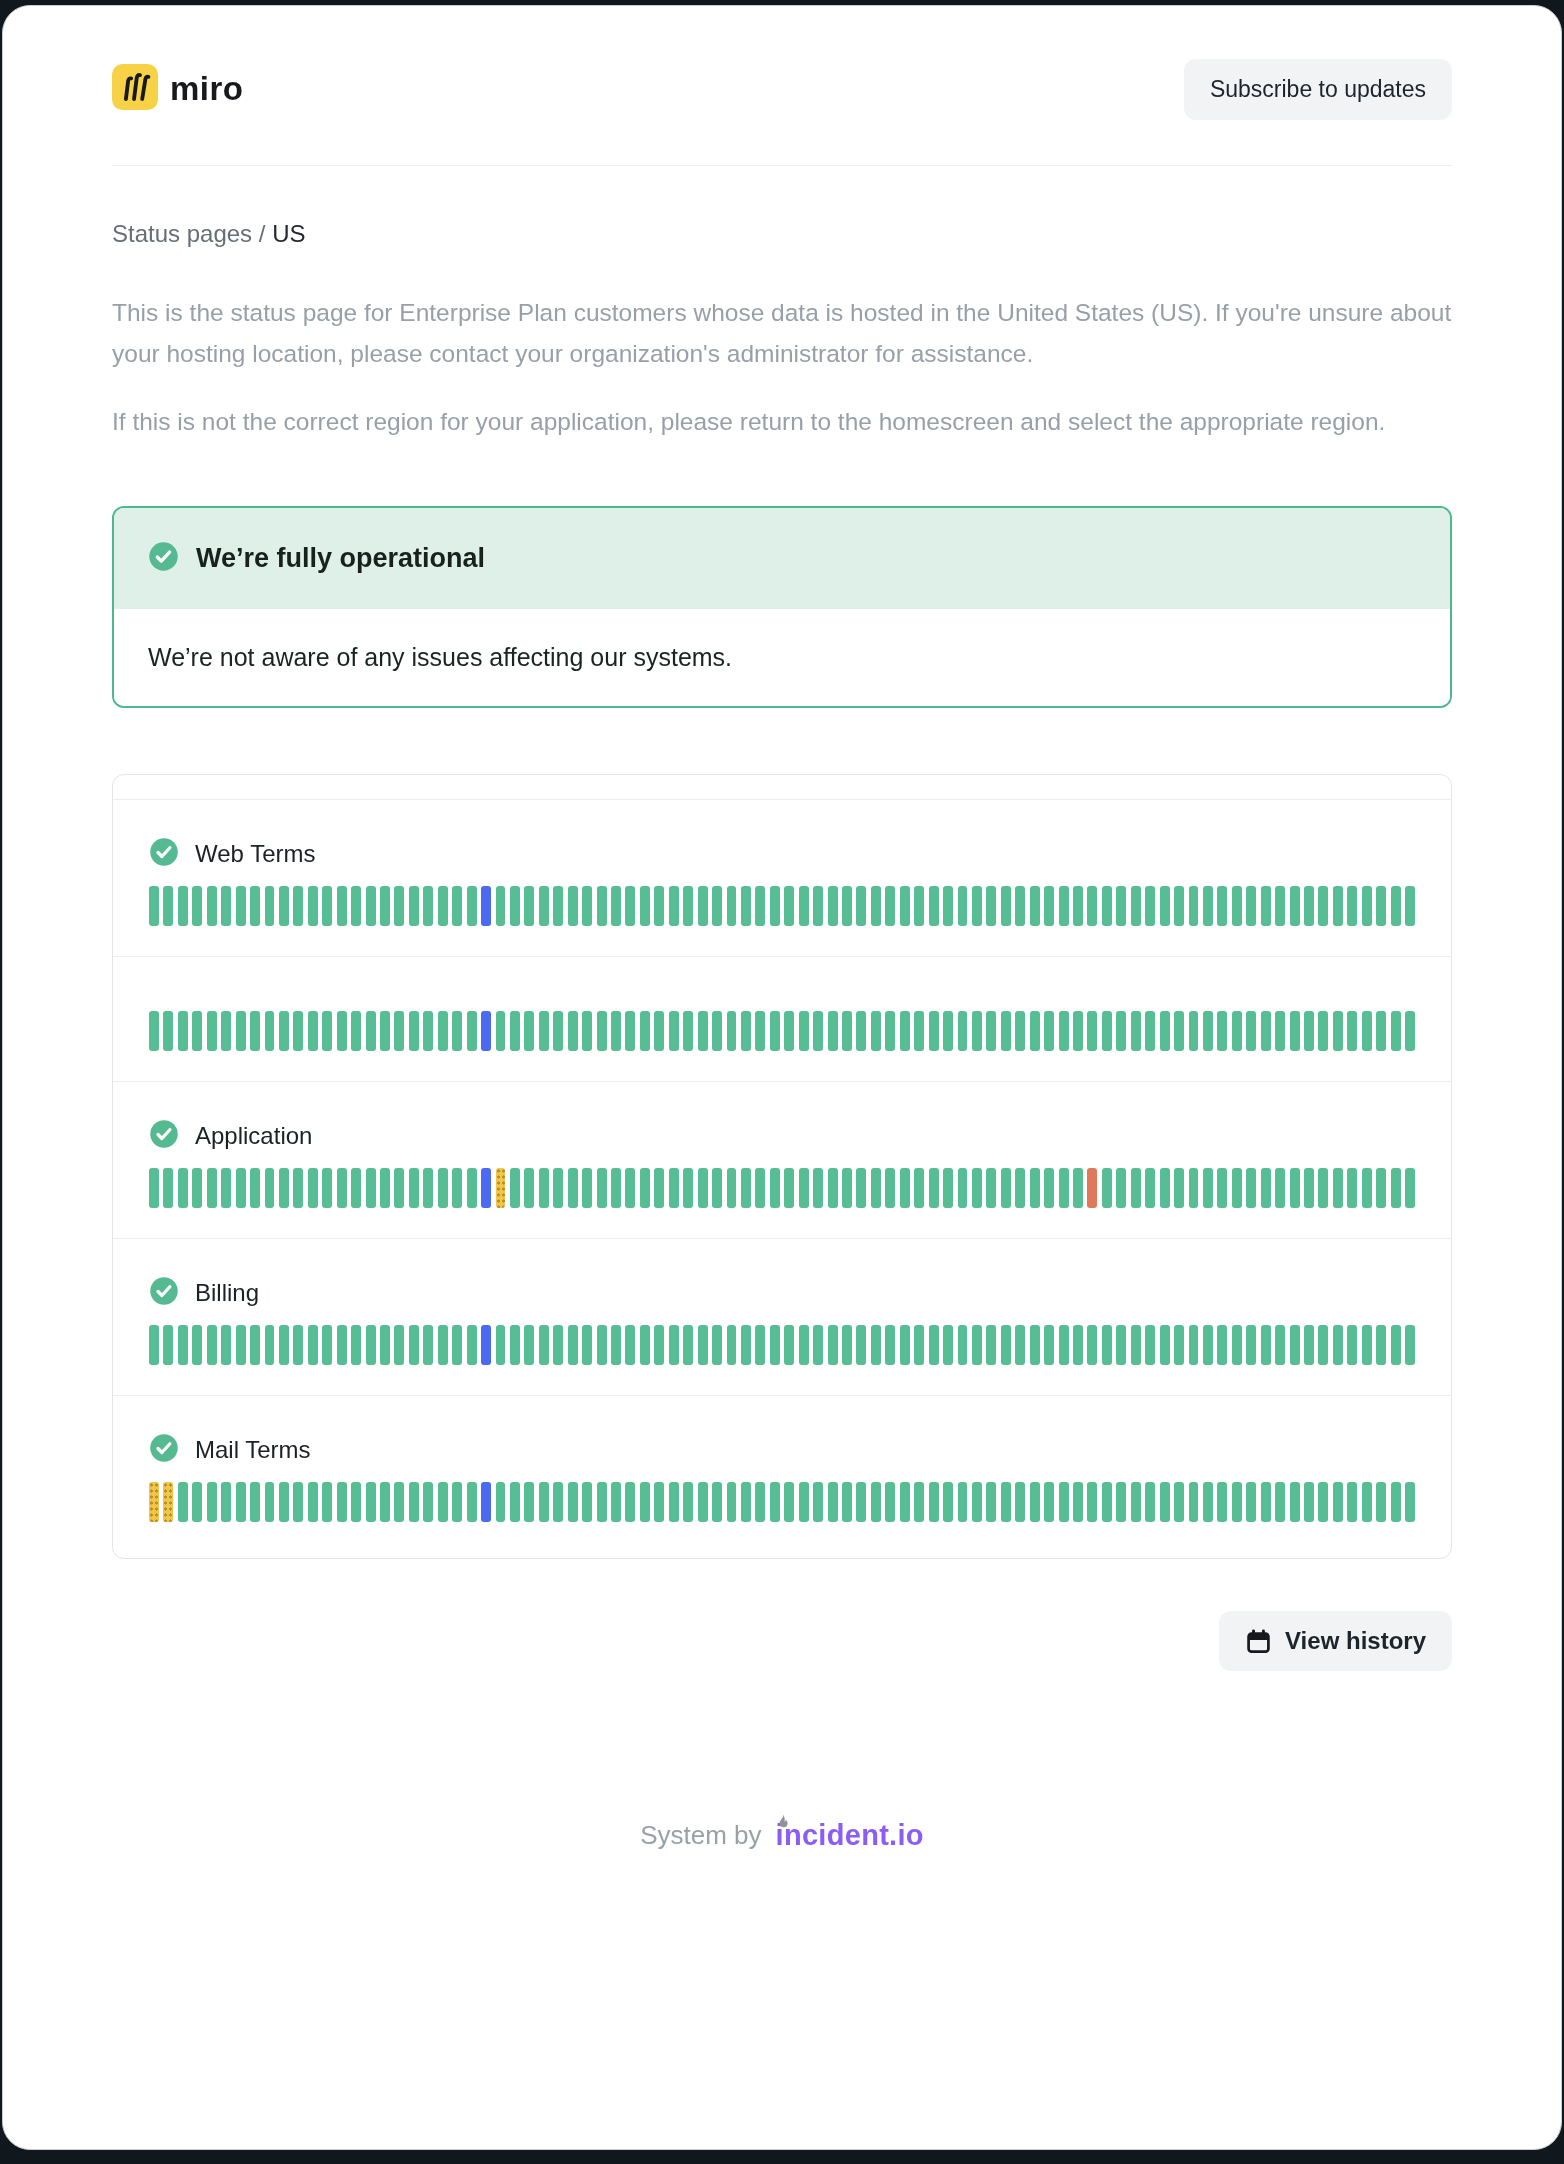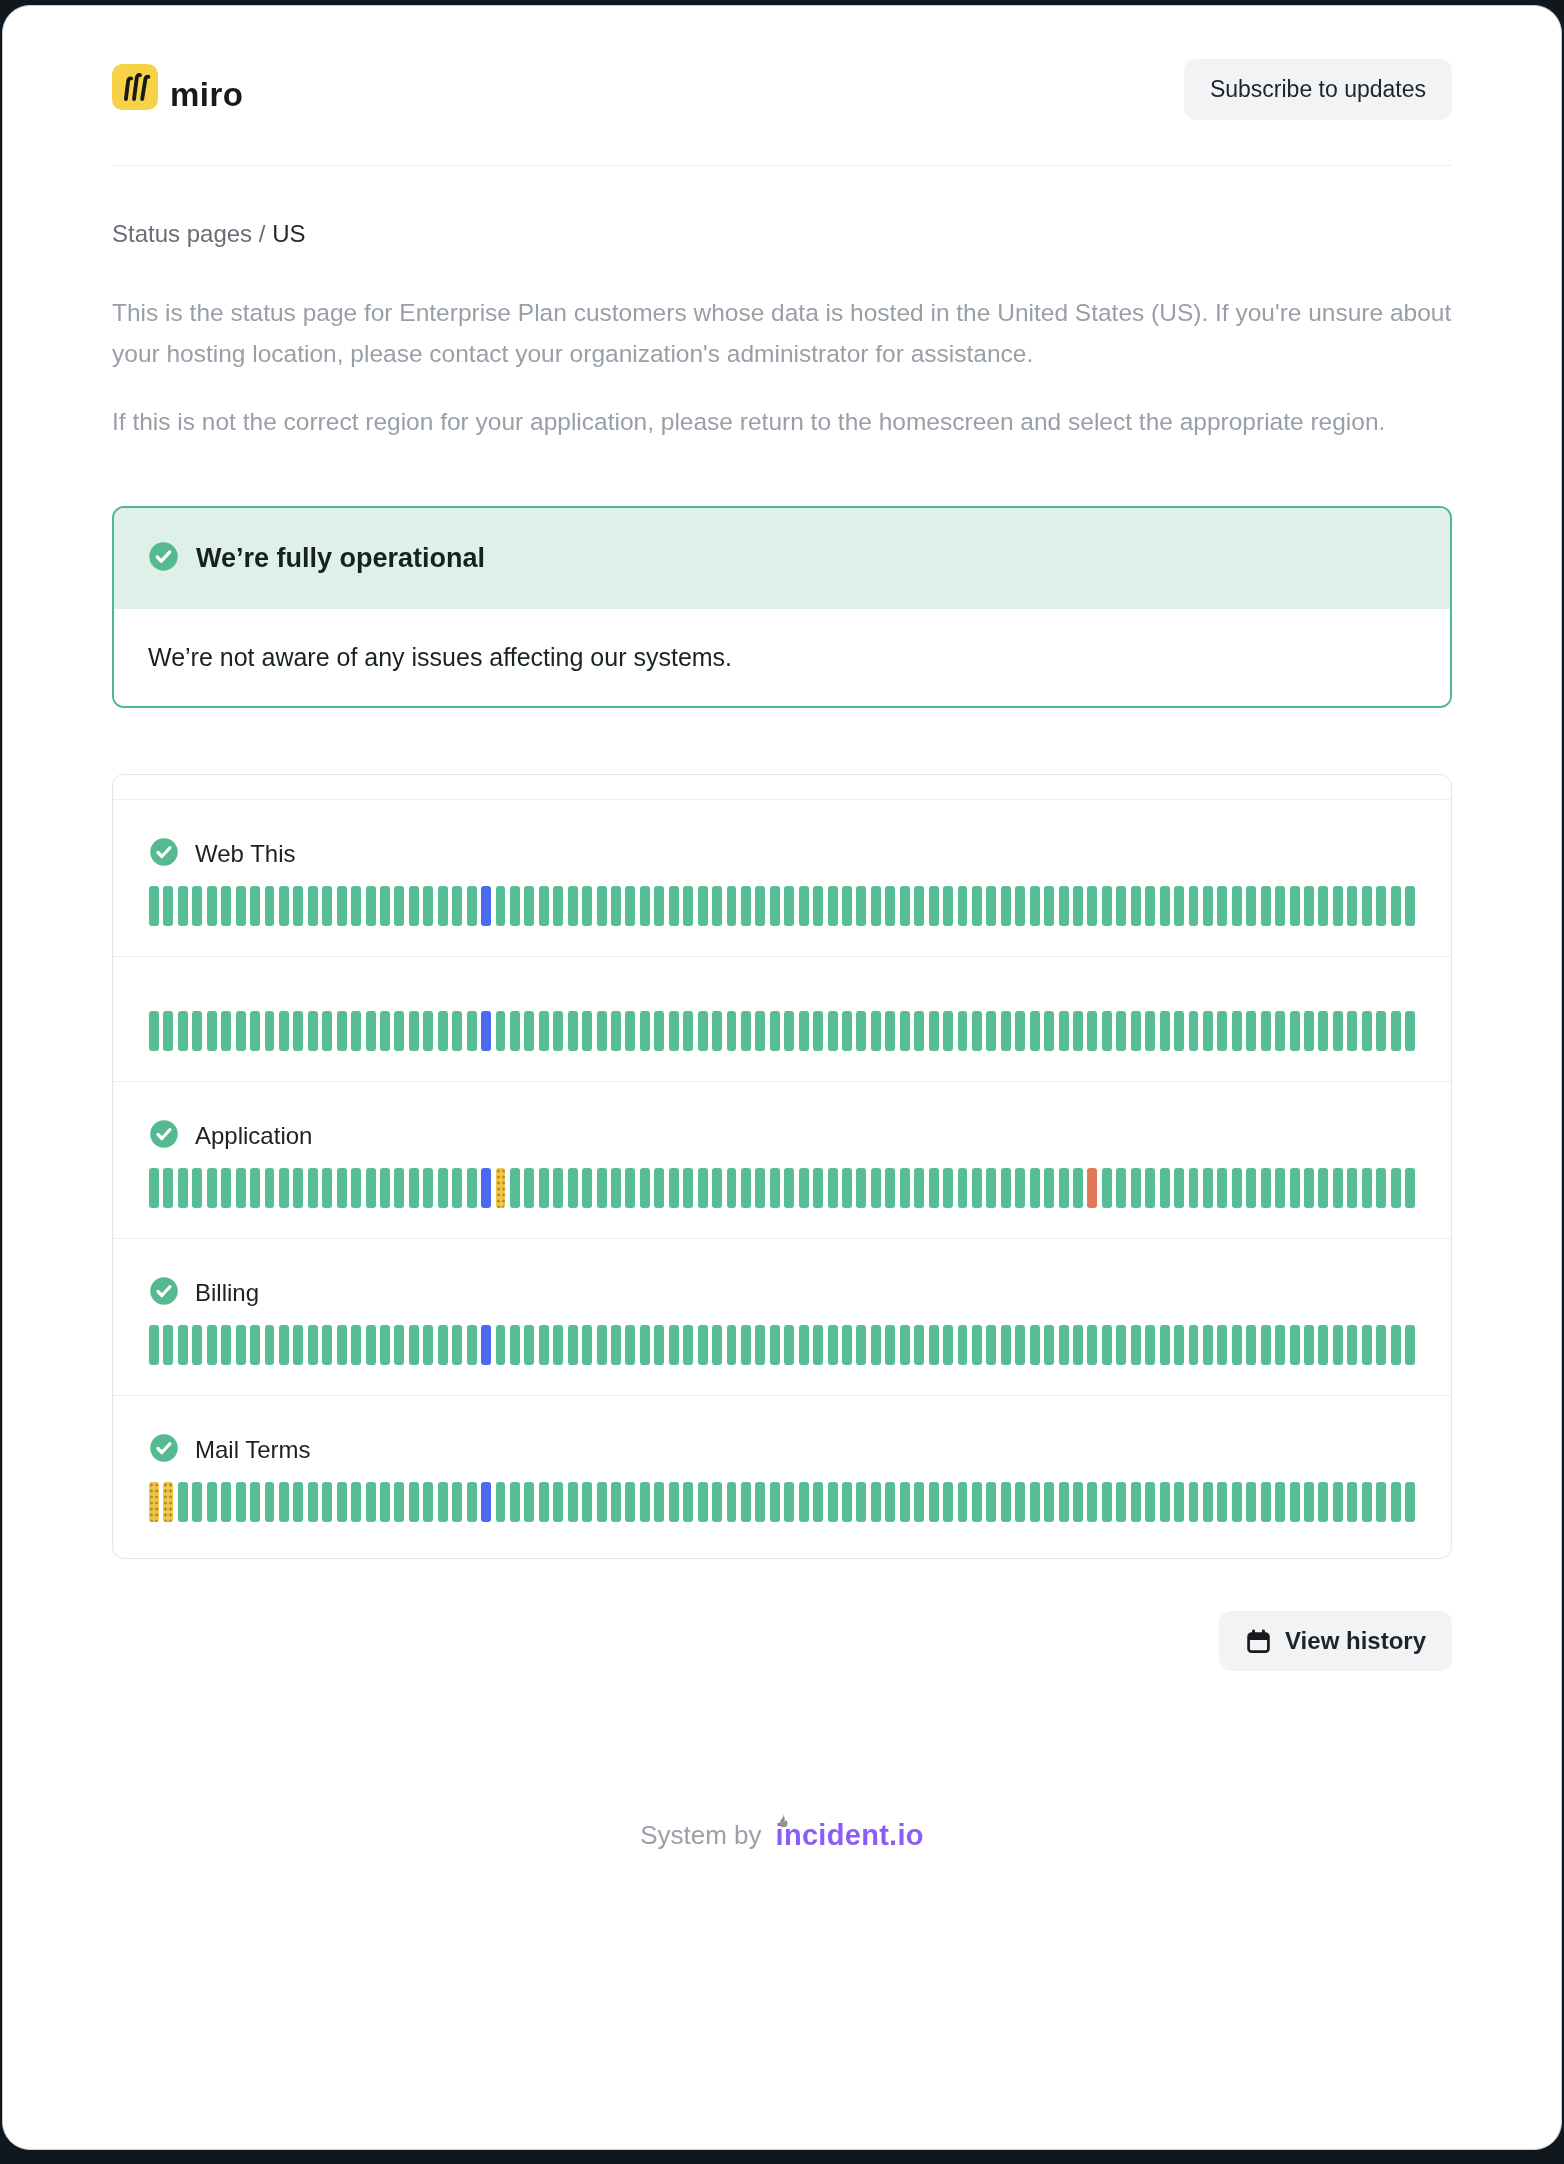--- a/index.html
+++ b/index.html
@@ -24,21 +24,21 @@
     margin: 0 auto;
     padding-top: 52px;
   }
   
   .header-row {
     display: flex;
     align-items: center;
     justify-content: space-between;
     height: 62px;
   }
-  .logo-group { display: flex; align-items: flex-end; gap: 12px; }
+  .logo-group { display: flex; align-items: center; gap: 12px; }
   .logo-text { font-size: 33px; font-weight: 700; color: #17191c; letter-spacing: 0.5px; }
   .btn {
     background: #f2f3f4;
     border: none;
     border-radius: 12px;
     font-family: inherit;
     font-size: 23px;
     color: #1d242b;
     padding: 17px 26px;
     cursor: pointer;
@@ -194,21 +194,21 @@
       <div class="hr status-head-hr" data-name="status-header-divider"></div>
       <div data-name="service-list">
   <div class="service-section card-pad" data-name="service-row">
     <div class="service-label-row">
       <span data-name="service-check-circle-icon">
         <svg viewBox="0 0 24 24" width="30" height="30">
           <circle cx="12" cy="12" r="11" fill="#55ba91"></circle>
           <path d="M7.2 12.4l3.1 3.2 6.4-7" stroke="#ffffff" stroke-width="2.6" fill="none" stroke-linecap="round" stroke-linejoin="round"></path>
         </svg>
       </span>
-      <span class="service-name" data-name="service-name">Web This</span>
+      <span class="service-name" data-name="service-name">Web Terms</span>
     </div>
     <div class="timeline" data-name="service-timeline">
               <div class="bar bar-o" data-name="status-bar-operational" style="background: rgb(87, 189, 148);"></div>
               <div class="bar bar-o" data-name="status-bar-operational" style="background: rgb(87, 189, 148);"></div>
               <div class="bar bar-o" data-name="status-bar-operational" style="background: rgb(87, 189, 148);"></div>
               <div class="bar bar-o" data-name="status-bar-operational" style="background: rgb(87, 189, 148);"></div>
               <div class="bar bar-o" data-name="status-bar-operational" style="background: rgb(87, 189, 148);"></div>
               <div class="bar bar-o" data-name="status-bar-operational" style="background: rgb(87, 189, 148);"></div>
               <div class="bar bar-o" data-name="status-bar-operational" style="background: rgb(87, 189, 148);"></div>
               <div class="bar bar-o" data-name="status-bar-operational" style="background: rgb(87, 189, 148);"></div>

